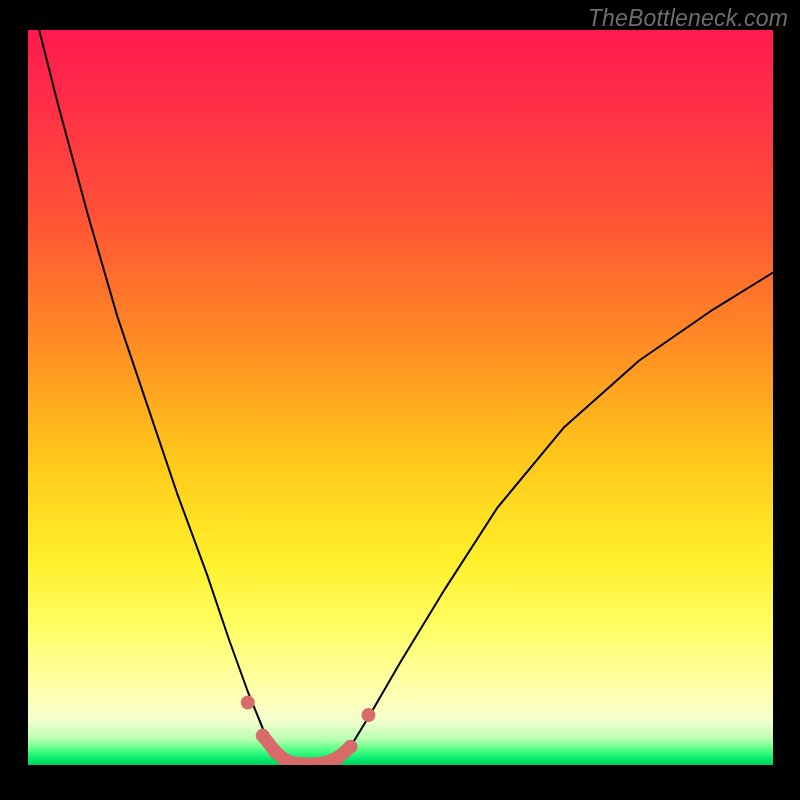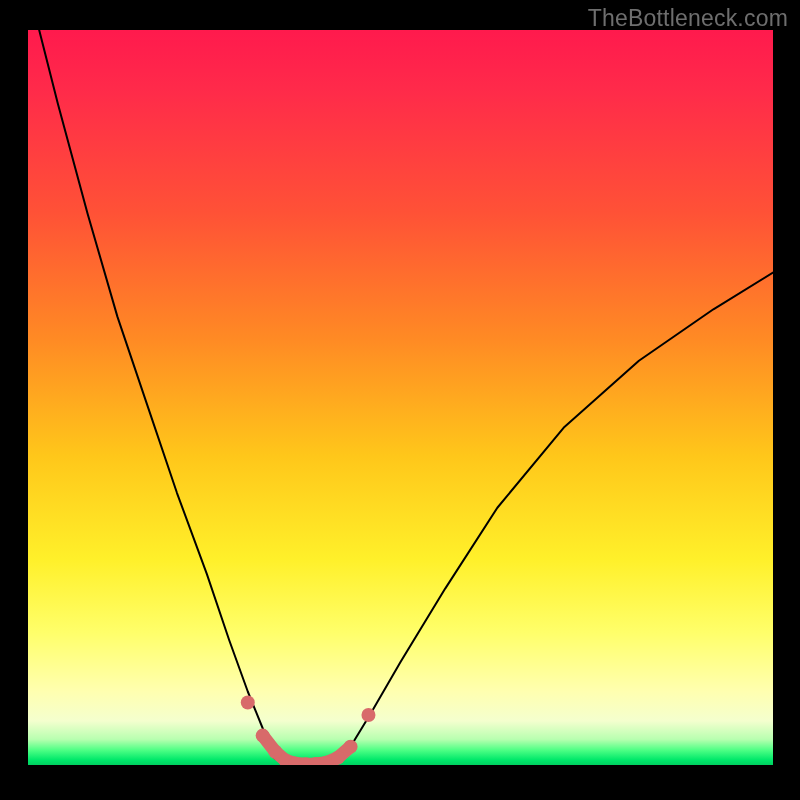--- a/index.html
+++ b/index.html
@@ -51,20 +51,21 @@
 
   .watermark {
     position: absolute;
     top: 5px;
     right: 12px;
     color: #6e6e6e;
     font-size: 23px;
     font-weight: 400;
     letter-spacing: 0.2px;
     user-select: none;
+    font-style: italic;
   }
 </style>
 </head>
 <body>
 
 <div class="frame">
 
   <div class="plot">
     <div class="gradient"></div>
     <svg class="curve-layer" viewBox="0 0 745 735" preserveAspectRatio="none">

